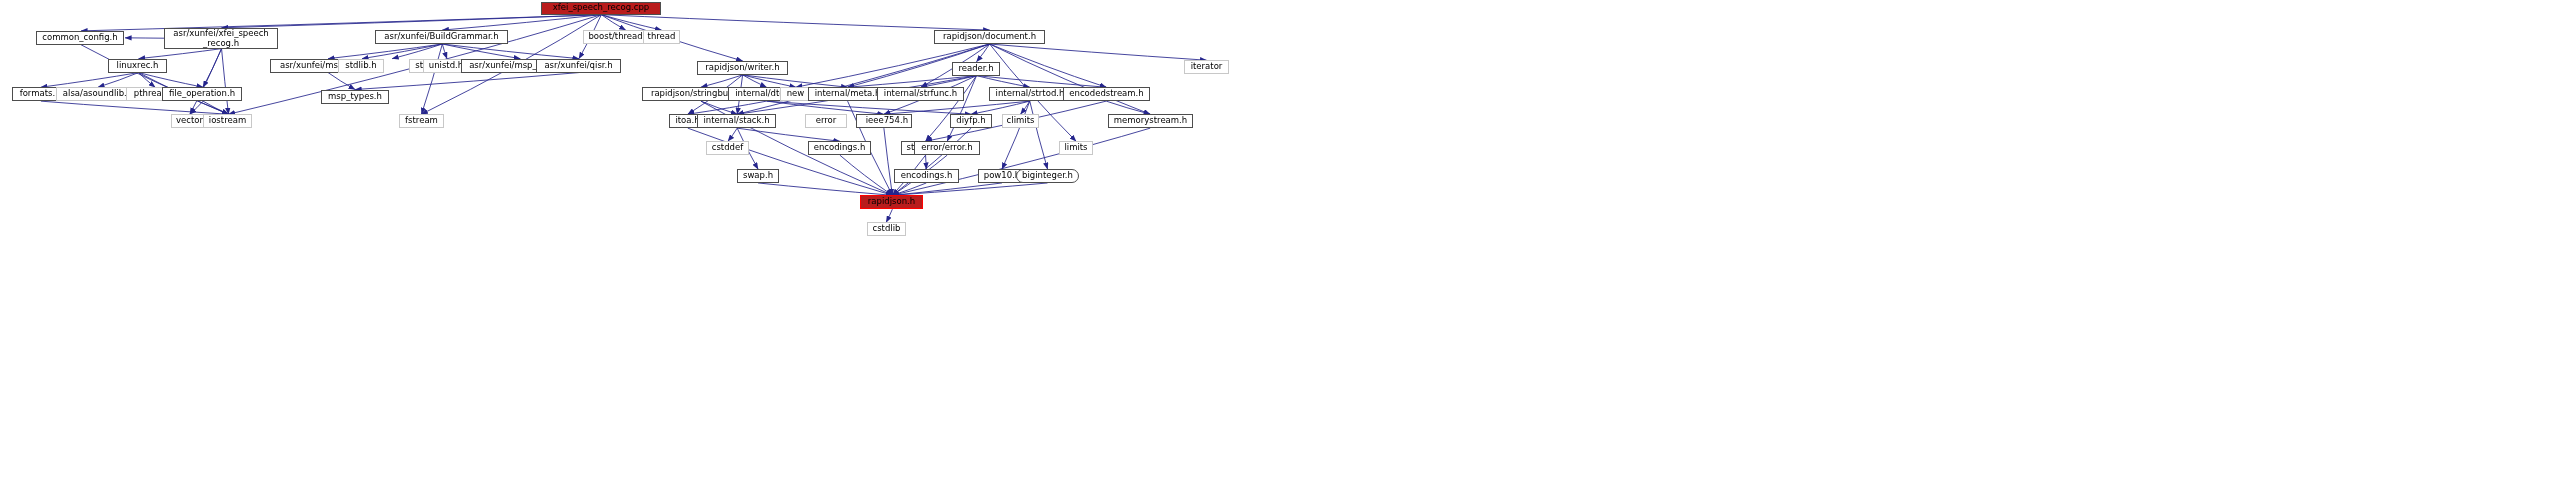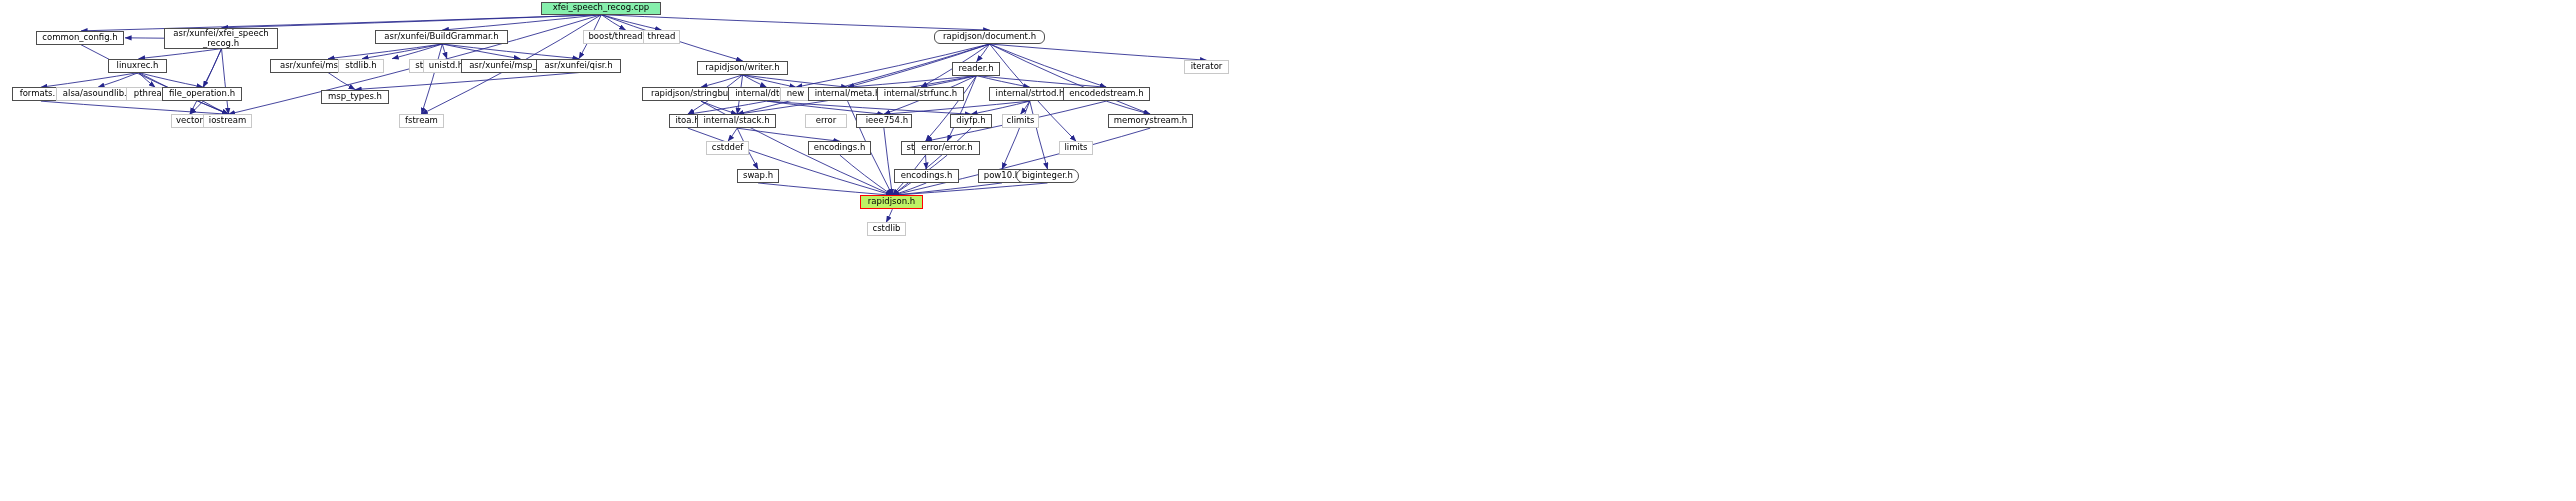--- a/index.html
+++ b/index.html
@@ -4,22 +4,22 @@
 <style>
   html,body{margin:0;padding:0;background:#ffffff;}
   #canvas{position:relative;width:2576px;height:501px;background:#ffffff;
           font-family:"DejaVu Sans","Liberation Sans",sans-serif;overflow:hidden;}
   svg.edges{position:absolute;left:0;top:0;width:2576px;height:501px;pointer-events:none;}
   .node{position:absolute;box-sizing:border-box;display:flex;align-items:center;
         justify-content:center;text-align:center;background:#ffffff;
         border:0.8px solid #c8c8c8;color:#000000;font-size:8.5px;line-height:1.15;
         white-space:pre-line;padding:0 2.3px;}
   .node.strong{border:1.1px solid #4d4d4d;}
-  .node.root{border:1.2px solid #4d4d4d;background:#86efac;}
-  .node.highlight{border:1.1px solid #ff0000;background:#bef264;}
+  .node.root{border:1.2px solid #4d4d4d;background:#b91c1c;}
+  .node.highlight{border:1.1px solid #ff0000;background:#b91c1c;}
 </style>
 </head>
 <body>
 
 <div id="canvas">
   <svg class="edges" viewBox="0 0 3335 649">
     <defs>
       <marker id="ah" markerWidth="9" markerHeight="7" refX="8.5" refY="3.5" orient="auto" markerUnits="userSpaceOnUse">
         <path d="M0,0 L9,3.5 L0,7 z" fill="#25258c"></path>
       </marker>
@@ -113,21 +113,21 @@
       </g>
   </svg>
   <div id="node-layer">
       <div class="node root" style="left: 541px; top: 1.5px; width: 120px; height: 13px;">xfei_speech_recog.cpp</div>
       <div class="node strong" style="left: 36px; top: 31px; width: 88px; height: 14px;">common_config.h</div>
       <div class="node strong" style="left: 164px; top: 28px; width: 114px; height: 21px;">asr/xunfei/xfei_speech
 _recog.h</div>
       <div class="node strong" style="left: 375px; top: 30px; width: 133px; height: 14px;">asr/xunfei/BuildGrammar.h</div>
       <div class="node " style="left: 583px; top: 30px; width: 84px; height: 14px;">boost/thread.hpp</div>
       <div class="node " style="left: 643px; top: 30px; width: 37px; height: 14px;">thread</div>
-      <div class="node strong" style="left: 934px; top: 30px; width: 111px; height: 14px; border-radius: 6px;">rapidjson/document.h</div>
+      <div class="node strong" style="left: 934px; top: 30px; width: 111px; height: 14px;">rapidjson/document.h</div>
       <div class="node strong" style="left: 108px; top: 59px; width: 59px; height: 14px;">linuxrec.h</div>
       <div class="node strong" style="left: 270px; top: 59px; width: 114px; height: 14px;">asr/xunfei/msp_cmn.h</div>
       <div class="node " style="left: 338px; top: 59px; width: 46px; height: 14px;">stdlib.h</div>
       <div class="node " style="left: 369px; top: 59px; width: 45px; height: 14px; margin-left: 40px;">string.h</div>
       <div class="node " style="left: 423px; top: 59px; width: 46px; height: 14px;">unistd.h</div>
       <div class="node strong" style="left: 461px; top: 59px; width: 117px; height: 14px;">asr/xunfei/msp_errors.h</div>
       <div class="node strong" style="left: 536px; top: 59px; width: 85px; height: 14px;">asr/xunfei/qisr.h</div>
       <div class="node " style="left: 1184px; top: 60px; width: 45px; height: 14px;">iterator</div>
       <div class="node strong" style="left: 952px; top: 62px; width: 48px; height: 14px;">reader.h</div>
       <div class="node strong" style="left: 11.6px; top: 87px; width: 57px; height: 14px;">formats.h</div>

